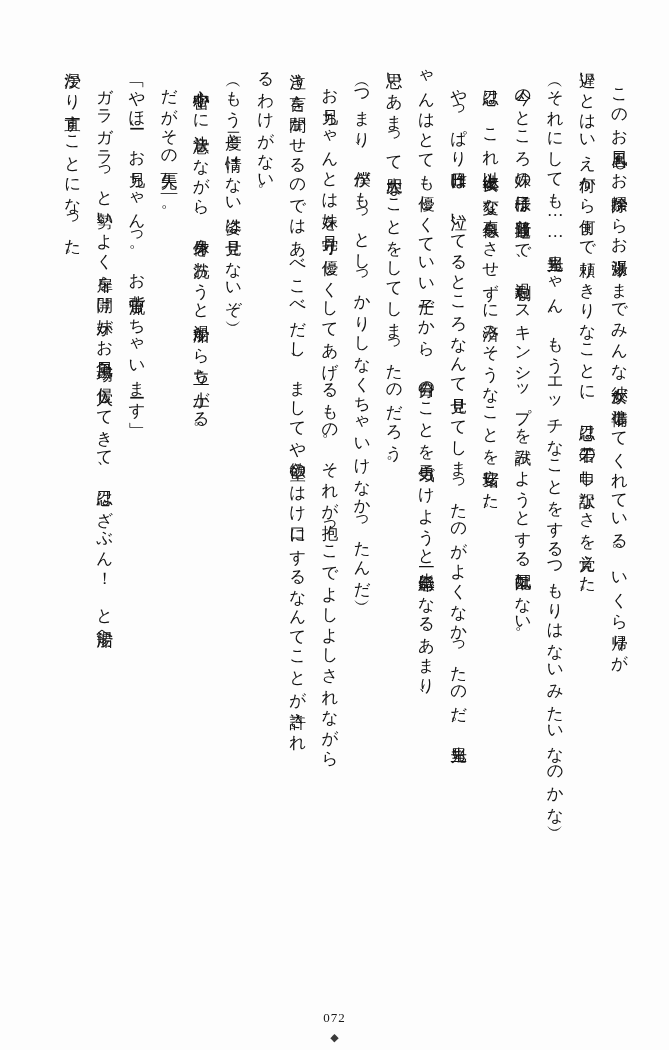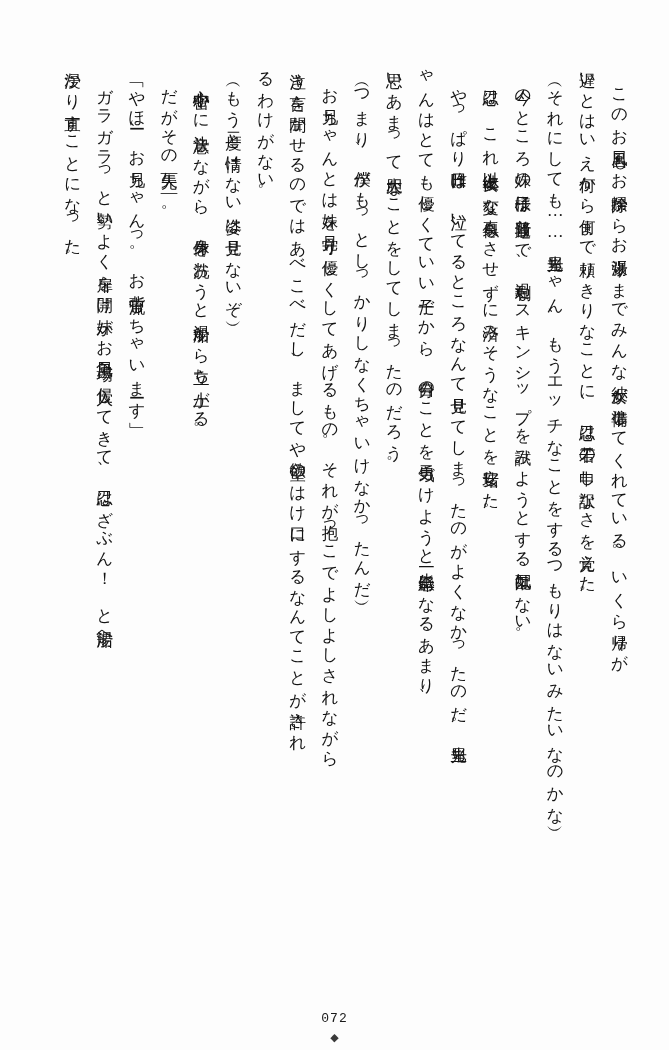--- a/index.html
+++ b/index.html
@@ -44,21 +44,21 @@
   }
   #text-block p.indent {
     text-indent: 1em;
   }
   #page-number {
     position: absolute;
     left: 0;
     right: 0;
     bottom: 24px;
     text-align: center;
-    font-family: Liberation Mono, monospace;
+    font-family: Liberation Serif, serif;
     font-size: 13px;
     letter-spacing: 1px;
     color: #1a1a1a;
     margin-top: 32px;
   }
   #footer-mark {
     position: absolute;
     left: 0;
     right: 0;
     bottom: 6px;

